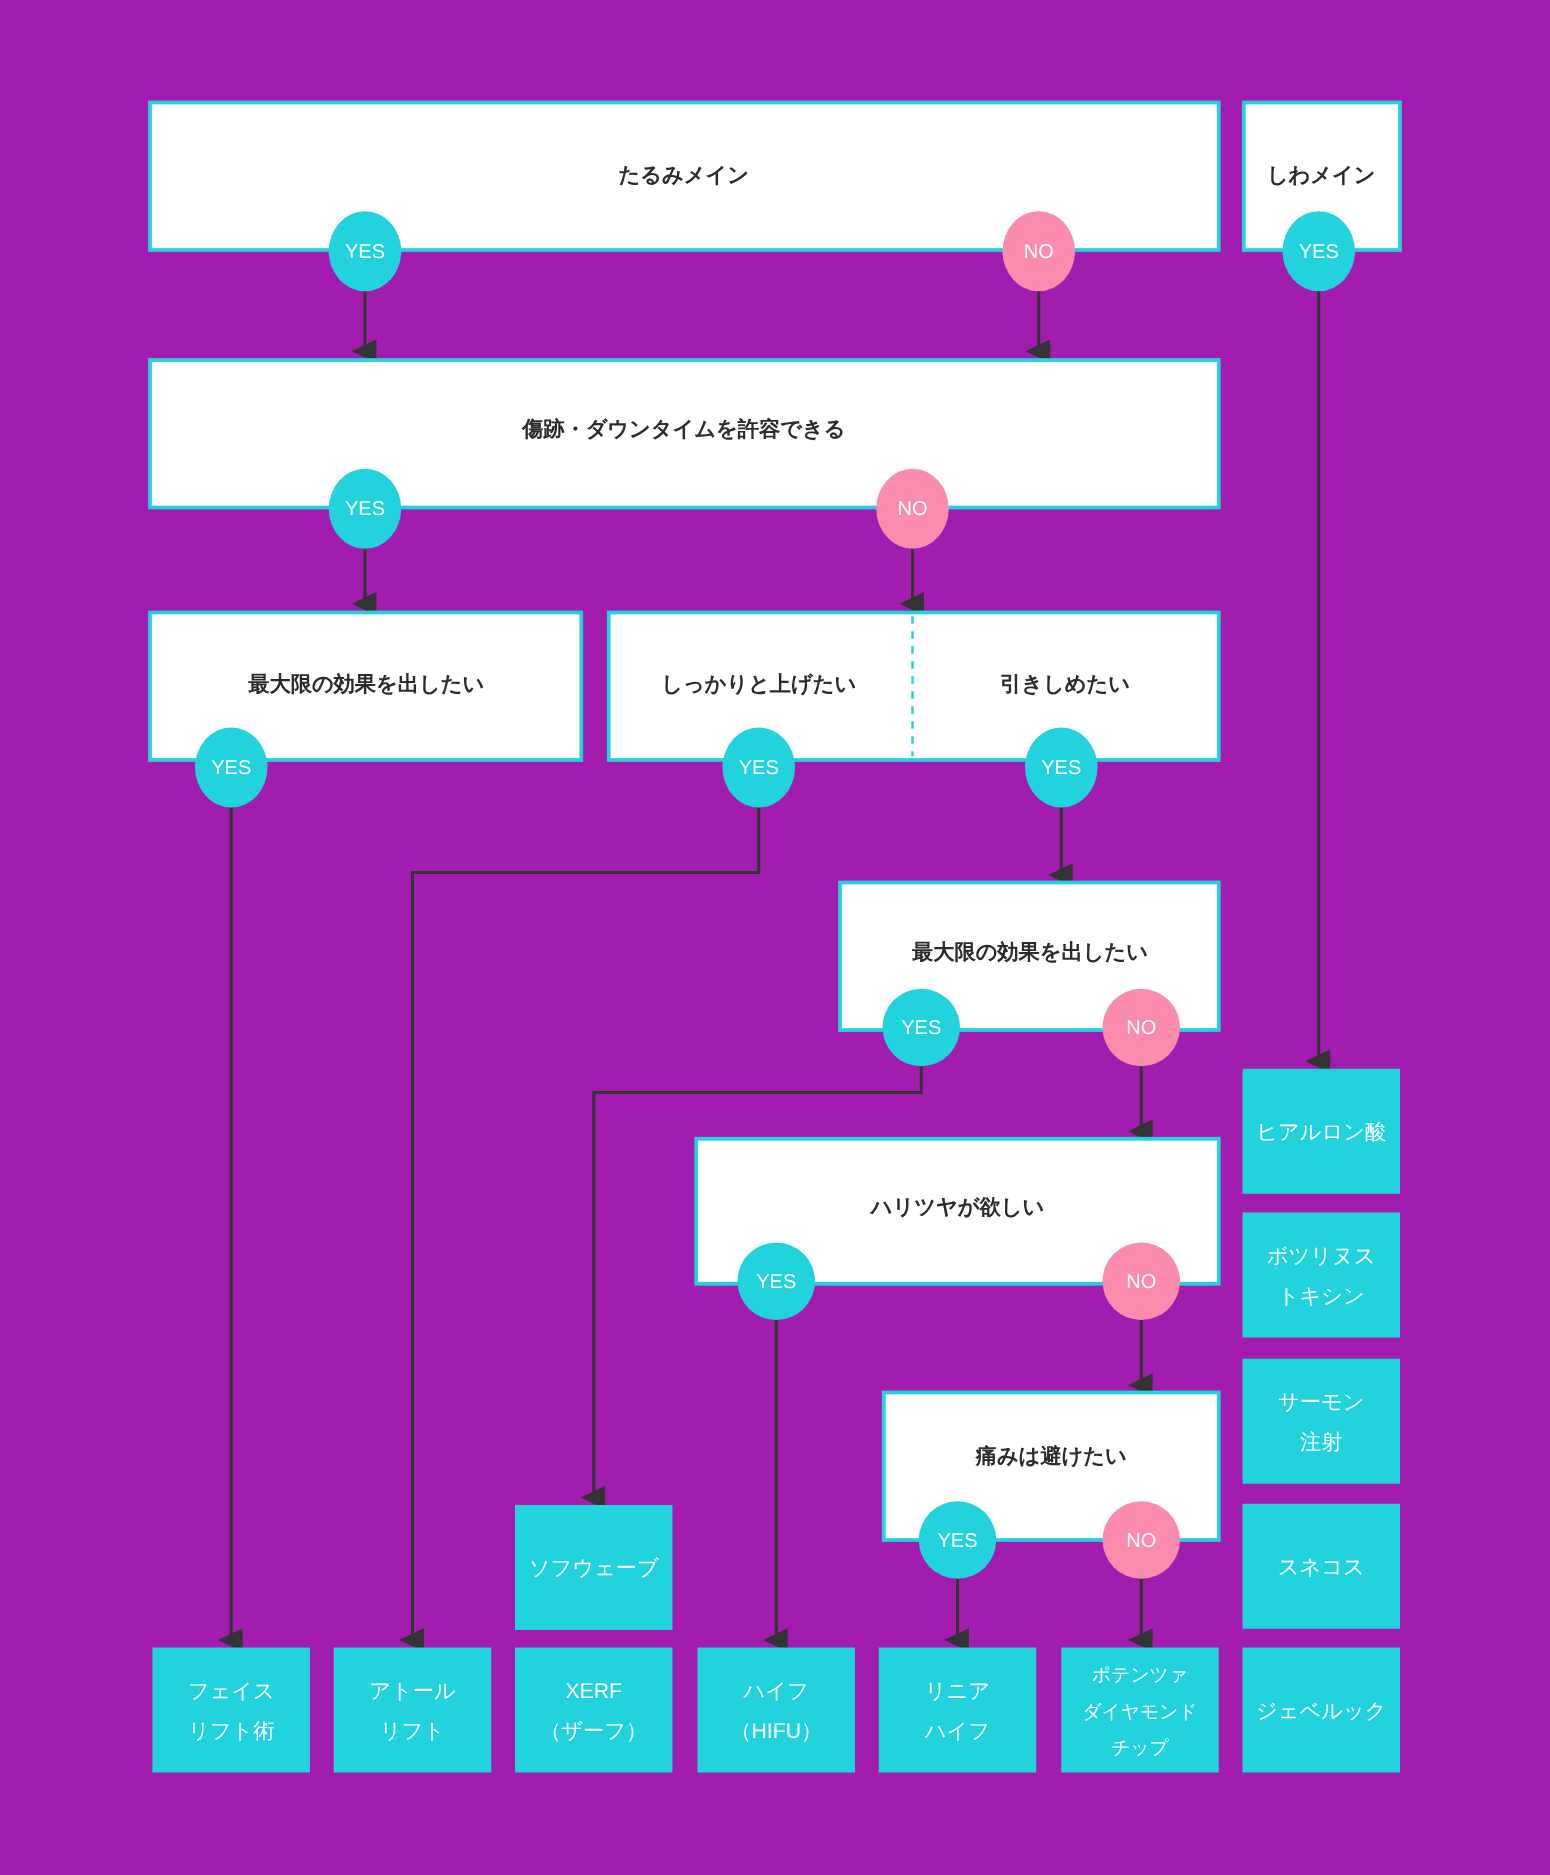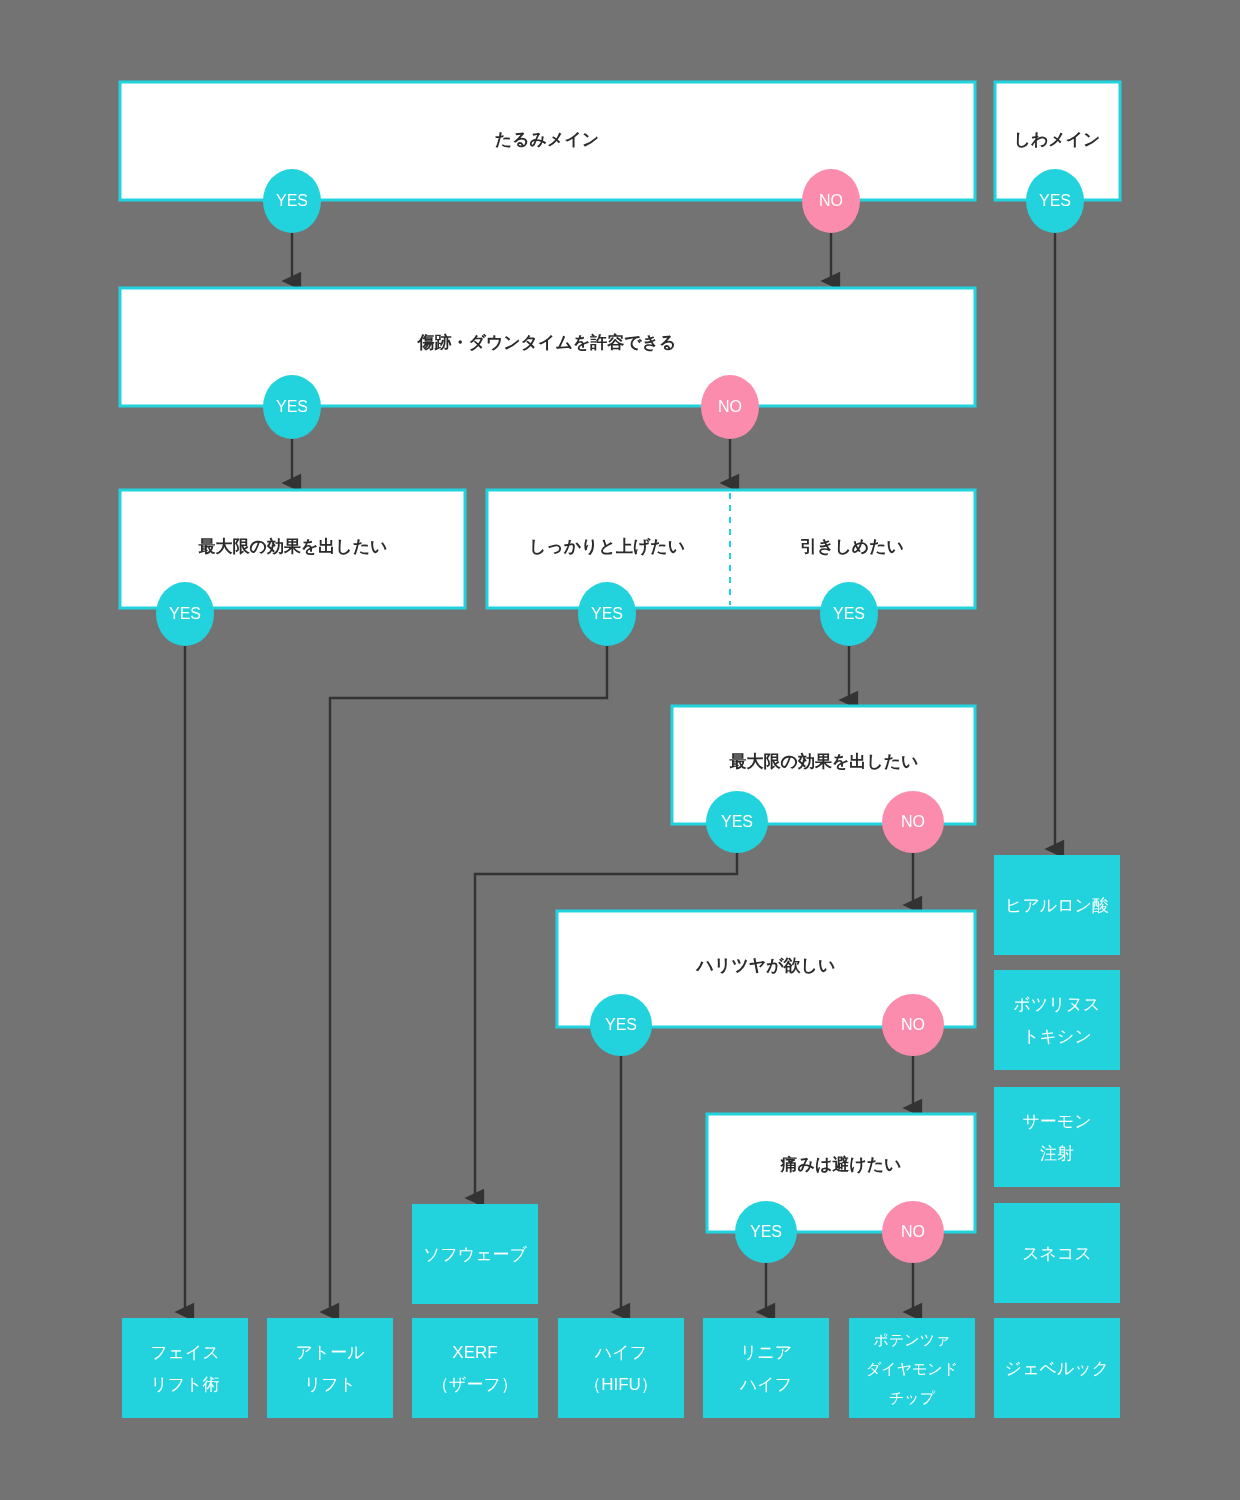--- a/index.html
+++ b/index.html
@@ -7,21 +7,21 @@
     padding: 0;
     background: #ffffff;
   }
   body {
     font-family: "Liberation Sans", "DejaVu Sans", sans-serif;
   }
   #stage {
     position: relative;
     width: 1240px;
     height: 1500px;
-    background: #737373;
+    background: #a21caf;
     overflow: hidden;
   }
   svg#flow {
     position: absolute;
     top: 0;
     left: 0;
     width: 1240px;
     height: 1500px;
   }
   .q-box {

